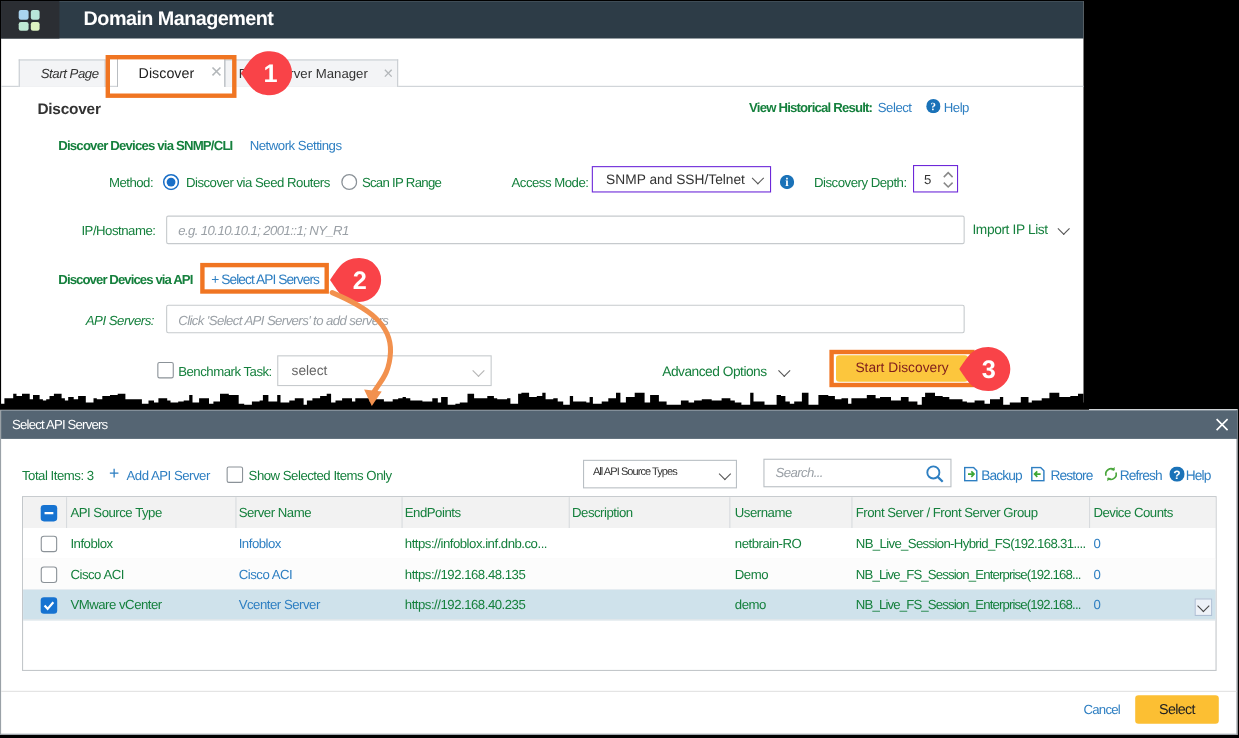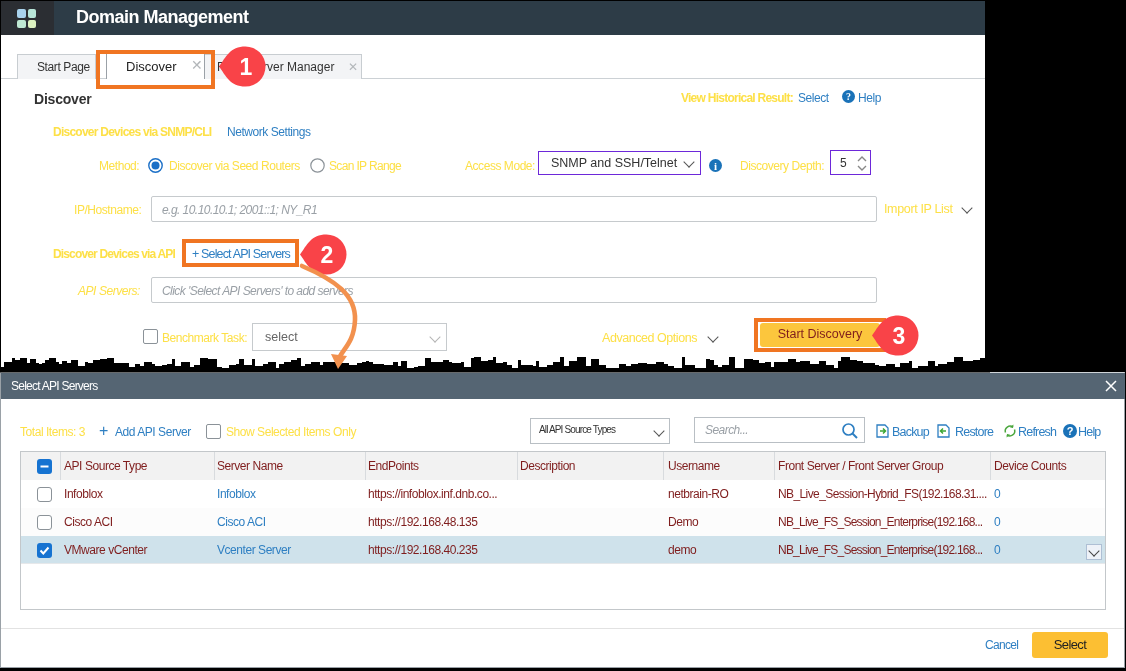--- a/index.html
+++ b/index.html
@@ -10,33 +10,33 @@
   .hdrbox{left:1px;top:1px;width:53px;height:34px;background:#2b2e33;}
   .sq{position:absolute;width:8.5px;height:8.5px;border-radius:2px;}
   .hdrtitle{left:76px;top:7px;font-size:18px;font-weight:bold;color:#fff;letter-spacing:-0.5px;}
   .tabline{left:1px;top:78px;width:984px;height:1px;background:#ccd1d5;}
   .tab{box-sizing:border-box;height:25px;top:54px;background:#f3f4f6;border:1px solid #c8cdd1;border-bottom:none;font-size:12px;color:#333;}
   .tabx{position:absolute;color:#b3b7ba;font-size:12px;line-height:10px;}
   .tabact{box-sizing:border-box;left:106px;top:51px;width:99px;height:28px;background:#fff;border:1px solid #9ba1a7;border-bottom:none;border-radius:3px 3px 0 0;z-index:3;}
   .obox{box-sizing:border-box;border:4px solid #f07522;z-index:6;}
   .callout{z-index:7;}
   .h1{font-size:14px;font-weight:bold;color:#333;letter-spacing:-0.2px;}
-  .lbl{font-size:12px;color:#fde047;letter-spacing:-0.45px;}
+  .lbl{font-size:12px;color:#15803d;letter-spacing:-0.45px;}
   .blue{color:#2e7fc2;}
   .bold{font-weight:bold;letter-spacing:-0.75px;}
   .inp{box-sizing:border-box;border:1px solid #c6cacd;border-radius:2px;background:#fff;}
   .ph{font-style:italic;color:#9aa0a6;font-size:12px;letter-spacing:-0.55px;}
   .sel{box-sizing:border-box;border:1px solid #6d28d9;background:#fff;}
   .chev{position:absolute;width:7px;height:7px;border-right:1.6px solid #555;border-bottom:1.6px solid #555;transform:rotate(45deg);}
   .dlg{box-sizing:border-box;left:0;top:372px;width:1125px;height:296px;background:#fff;border:1px solid #9aa1a7;border-top:1px solid #cfd4d8;}
   .tbar{left:1px;top:373px;width:1124px;height:26px;background:#556573;color:#fff;font-size:12px;}
   .grid{box-sizing:border-box;left:20px;top:451px;width:1086px;height:159px;border:1px solid #c3c7ca;background:#fff;}
   .ghead{left:21px;top:452px;width:1084px;height:28px;background:#f2f2f2;border-bottom:1px solid #d8dbde;}
   .gcol{position:absolute;top:0;width:1px;height:28px;background:#d8dbde;}
-  .cell{position:absolute;font-size:12px;color:#7f1d1d;white-space:nowrap;letter-spacing:-0.45px;}
+  .cell{position:absolute;font-size:12px;color:#15803d;white-space:nowrap;letter-spacing:-0.45px;}
   .row{left:21px;width:1084px;height:28px;border-bottom:1px solid #e6e8ea;}
   .cell.blue{color:#2e7fc2;}
   .cb{box-sizing:border-box;position:absolute;width:15px;height:15px;border:1px solid #8b9298;border-radius:3px;background:#fff;}
   .cbon{border:none;background:#1673d1;}
   .num{fill:#fff;font-size:23px;font-weight:bold;font-family:"Liberation Sans",sans-serif;}
 </style>
 </head>
 <body>
 
 <div class="abs win"></div>
@@ -44,21 +44,21 @@
 <div class="abs hdrbox"></div>
 <div class="abs" style="left:17px;top:9px;width:20px;height:20px;">
   <div class="sq" style="left:0;top:0;background:#a9d3ee;"></div>
   <div class="sq" style="left:10.5px;top:0;background:#b7e5d8;"></div>
   <div class="sq" style="left:0;top:10.5px;background:#bfe8d3;"></div>
   <div class="sq" style="left:10.5px;top:10.5px;background:#ddf2c1;"></div>
 </div>
 <div class="abs hdrtitle">Domain Management</div>
 <div class="abs tabline"></div>
 
-<div class="abs tab" style="left:17px;width:79px;">
+<div class="abs tab" style="left:17px;width:79px;font-style:italic;">
     <div style="position:absolute;left:19px;top:5px;letter-spacing:-0.4px;">Start Page</div>
   </div>
 <div class="abs tab" style="left:204px;width:158px;">
     <div style="position:absolute;left:12px;top:5px;">Front Server Manager</div>
     <span class="tabx" style="left:143px;top:7px;">✕</span>
   </div>
 <div class="abs tabact">
     <div style="position:absolute;left:19px;top:7px;font-size:13px;color:#222;">Discover</div>
     <span class="tabx" style="left:84px;top:8px;font-size:14px;">✕</span>
   </div>

